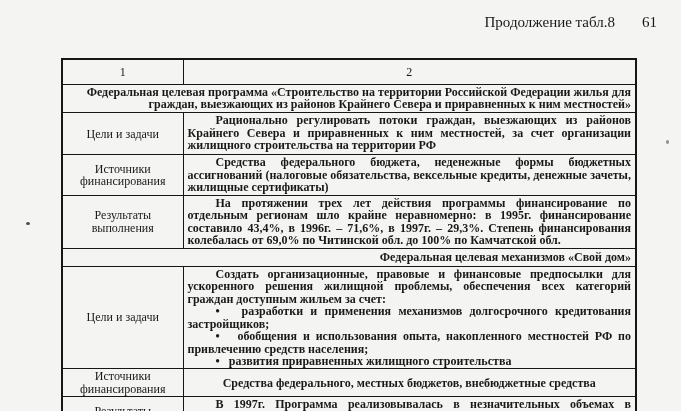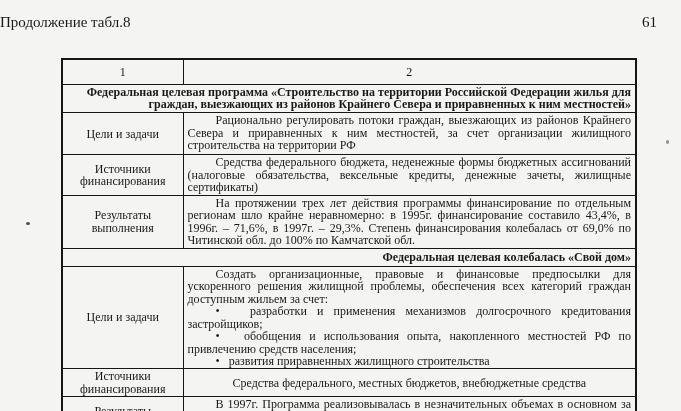--- a/index.html
+++ b/index.html
@@ -3,21 +3,21 @@
 <meta charset="utf-8">
 <style>
   html,body{margin:0;padding:0;}
   body{
     width:681px;height:411px;position:relative;overflow:hidden;
     background:#f4f4f2;color:#191919;
     font-family:"Liberation Serif", serif;
   }
   .page-header{
     position:absolute;top:14px;left:0;right:24px;
-    display:flex;justify-content:space-between;align-items:baseline;gap:43px;
+    display:flex;justify-content:flex-end;align-items:baseline;gap:27px;
     font-size:15px;
   }
   table.doc{
     position:absolute;left:61px;top:58px;width:574px;
     border-collapse:collapse;table-layout:fixed;
     font-size:12px;line-height:1.04;
     border:2px solid #161616;
   }
   table.doc td{
     border:1.5px solid #161616;
@@ -32,21 +32,21 @@
   td.sect{
     font-weight:bold;text-align:right;vertical-align:middle;
     line-height:1.08;padding:1px 8px;
   }
   td.body{
     text-align:justify;vertical-align:top;padding:1px 4px 1px 3px;
   }
   td.body.center{
     text-align:center;vertical-align:middle;margin-left:46px;
   }
-  p{margin:0;}
+  p{margin:0;font-weight:bold;}
   p.ind{text-indent:28px;}
   p.bullet{text-indent:28px;}
   p.bullet::before{content:"\2022\00a0\00a0\00a0";}
   .speck{position:absolute;border-radius:50%;}
   .speck-a{left:26px;top:222px;width:4px;height:3px;background:#4c4c4c;}
   .speck-b{left:666px;top:140px;width:3px;height:4px;background:#8e8e8e;}
 </style>
 </head>
 <body>
 
@@ -86,21 +86,21 @@
   </tr>
 
   <tr style="height:39px">
     <td class="lbl">Результаты выполнения</td>
     <td class="body">
       <p class="ind">На протяжении трех лет действия программы финансирование по отдельным регионам шло крайне неравномерно: в 1995г. финансирование составило 43,4%, в 1996г. – 71,6%, в 1997г. – 29,3%. Степень финансирования колебалась от 69,0% по Читинской обл. до 100% по Камчатской обл.</p>
     </td>
   </tr>
 
   <tr style="height:18px">
-    <td class="sect" colspan="2">Федеральная целевая колебалась «Свой дом»</td>
+    <td class="sect" colspan="2">Федеральная целевая механизмов «Свой дом»</td>
   </tr>
 
   <tr style="height:95px">
     <td class="lbl">Цели и задачи</td>
     <td class="body">
       <p class="ind">Создать организационные, правовые и финансовые предпосылки для ускоренного решения жилищной проблемы, обеспечения всех категорий граждан доступным жильем за счет:</p>
       <p class="bullet">разработки и применения механизмов долгосрочного кредитования застройщиков;</p>
       <p class="bullet">обобщения и использования опыта, накопленного местностей РФ по привлечению средств населения;</p>
       <p class="bullet">развития приравненных жилищного строительства</p>
     </td>

